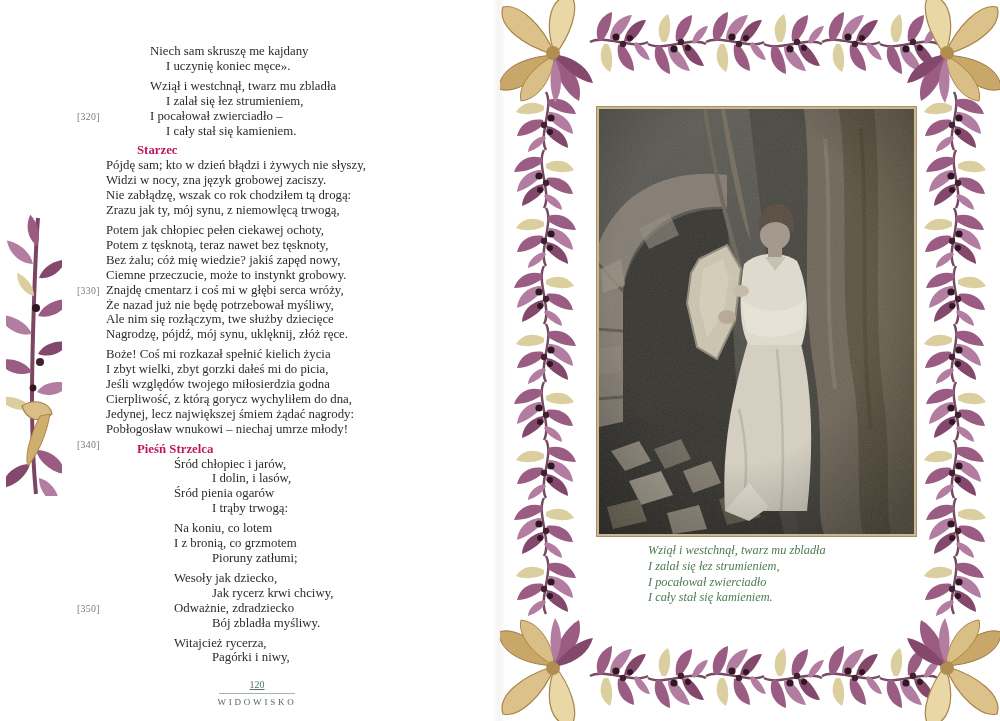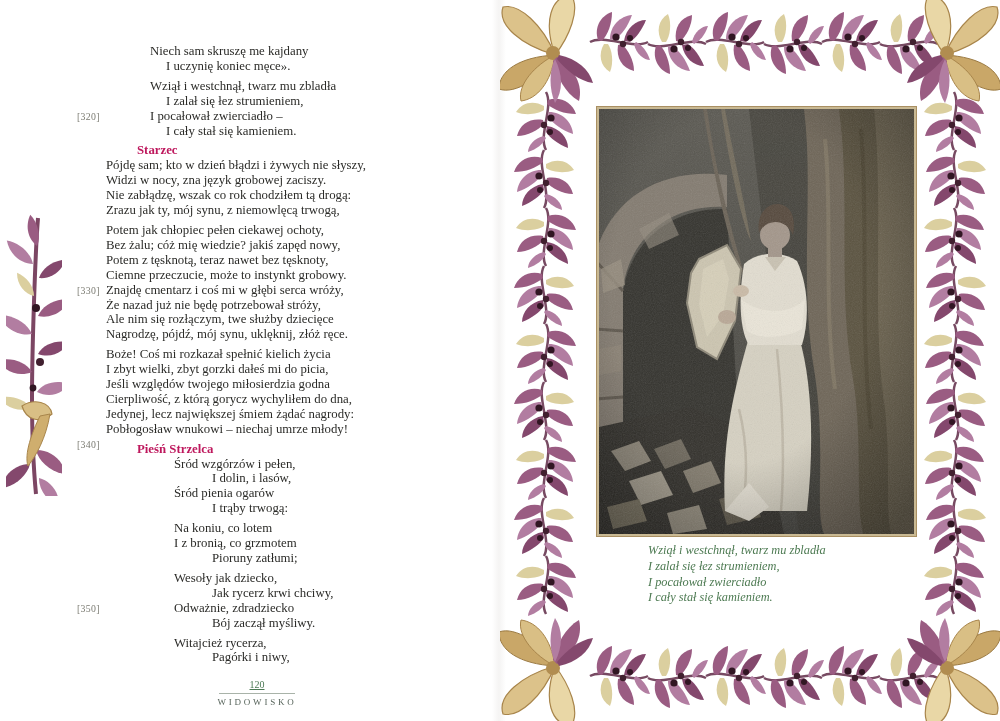--- a/index.html
+++ b/index.html
@@ -85,53 +85,53 @@
         </div>
         <div class="stanza">
           <div class="sheading">Starzec</div>
           <div class="pline ind0"><span>Pójdę sam; kto w dzień błądzi i żywych nie słyszy,</span></div>
           <div class="pline ind0"><span>Widzi w nocy, zna język grobowej zaciszy.</span></div>
           <div class="pline ind0"><span>Nie zabłądzę, wszak co rok chodziłem tą drogą:</span></div>
           <div class="pline ind0"><span>Zrazu jak ty, mój synu, z niemowlęcą trwogą,</span></div>
         </div>
         <div class="stanza">
           <div class="pline ind0"><span>Potem jak chłopiec pełen ciekawej ochoty,</span></div>
+          <div class="pline ind0"><span>Potem z tęsknotą, teraz nawet bez tęsknoty,</span></div>
           <div class="pline ind0"><span>Bez żalu; cóż mię wiedzie? jakiś zapęd nowy,</span></div>
-          <div class="pline ind0"><span>Potem z tęsknotą, teraz nawet bez tęsknoty,</span></div>
           <div class="pline ind0"><span class="pnum">[330]</span><span>Ciemne przeczucie, może to instynkt grobowy.</span></div>
           <div class="pline ind0"><span>Znajdę cmentarz i coś mi w głębi serca wróży,</span></div>
-          <div class="pline ind0"><span>Że nazad już nie będę potrzebował stróży,</span></div>
+          <div class="pline ind0"><span>Że nazad już nie będę potrzebował myśliwy,</span></div>
           <div class="pline ind0"><span>Ale nim się rozłączym, twe służby dziecięce</span></div>
           <div class="pline ind0"><span>Nagrodzę, pójdź, mój synu, uklęknij, złóż ręce.</span></div>
         </div>
         <div class="stanza">
           <div class="pline ind0"><span>Boże! Coś mi rozkazał spełnić kielich życia</span></div>
           <div class="pline ind0"><span>I zbyt wielki, zbyt gorzki dałeś mi do picia,</span></div>
           <div class="pline ind0"><span>Jeśli względów twojego miłosierdzia godna</span></div>
           <div class="pline ind0"><span>Cierpliwość, z którą gorycz wychyliłem do dna,</span></div>
           <div class="pline ind0"><span>Jedynej, lecz największej śmiem żądać nagrody:</span></div>
           <div class="pline ind0"><span class="pnum">[340]</span><span>Pobłogosław wnukowi – niechaj umrze młody!</span></div>
         </div>
         <div class="stanza">
           <div class="sheading">Pieśń Strzelca</div>
-          <div class="pline ind3"><span>Śród wzgórzów i pełen,</span></div>
+          <div class="pline ind3"><span>Śród chłopiec i jarów,</span></div>
           <div class="pline ind4"><span>I dolin, i lasów,</span></div>
           <div class="pline ind3"><span>Śród pienia ogarów</span></div>
           <div class="pline ind4"><span>I trąby trwogą:</span></div>
         </div>
         <div class="stanza">
           <div class="pline ind3"><span>Na koniu, co lotem</span></div>
           <div class="pline ind3"><span>I z bronią, co grzmotem</span></div>
           <div class="pline ind4"><span>Pioruny zatłumi;</span></div>
         </div>
         <div class="stanza">
           <div class="pline ind3"><span>Wesoły jak dziecko,</span></div>
           <div class="pline ind4"><span class="pnum">[350]</span><span>Jak rycerz krwi chciwy,</span></div>
           <div class="pline ind3"><span>Odważnie, zdradziecko</span></div>
-          <div class="pline ind4"><span>Bój zaczął myśliwy.</span></div>
+          <div class="pline ind4"><span>Bój zbladła myśliwy.</span></div>
         </div>
         <div class="stanza">
           <div class="pline ind3"><span>Witajcież rycerza,</span></div>
           <div class="pline ind4"><span>Pagórki i niwy,</span></div>
         </div>
       </div>
 
     <div class="pfooter">
       <div class="fpage">120</div>
       <div class="frule"></div>

